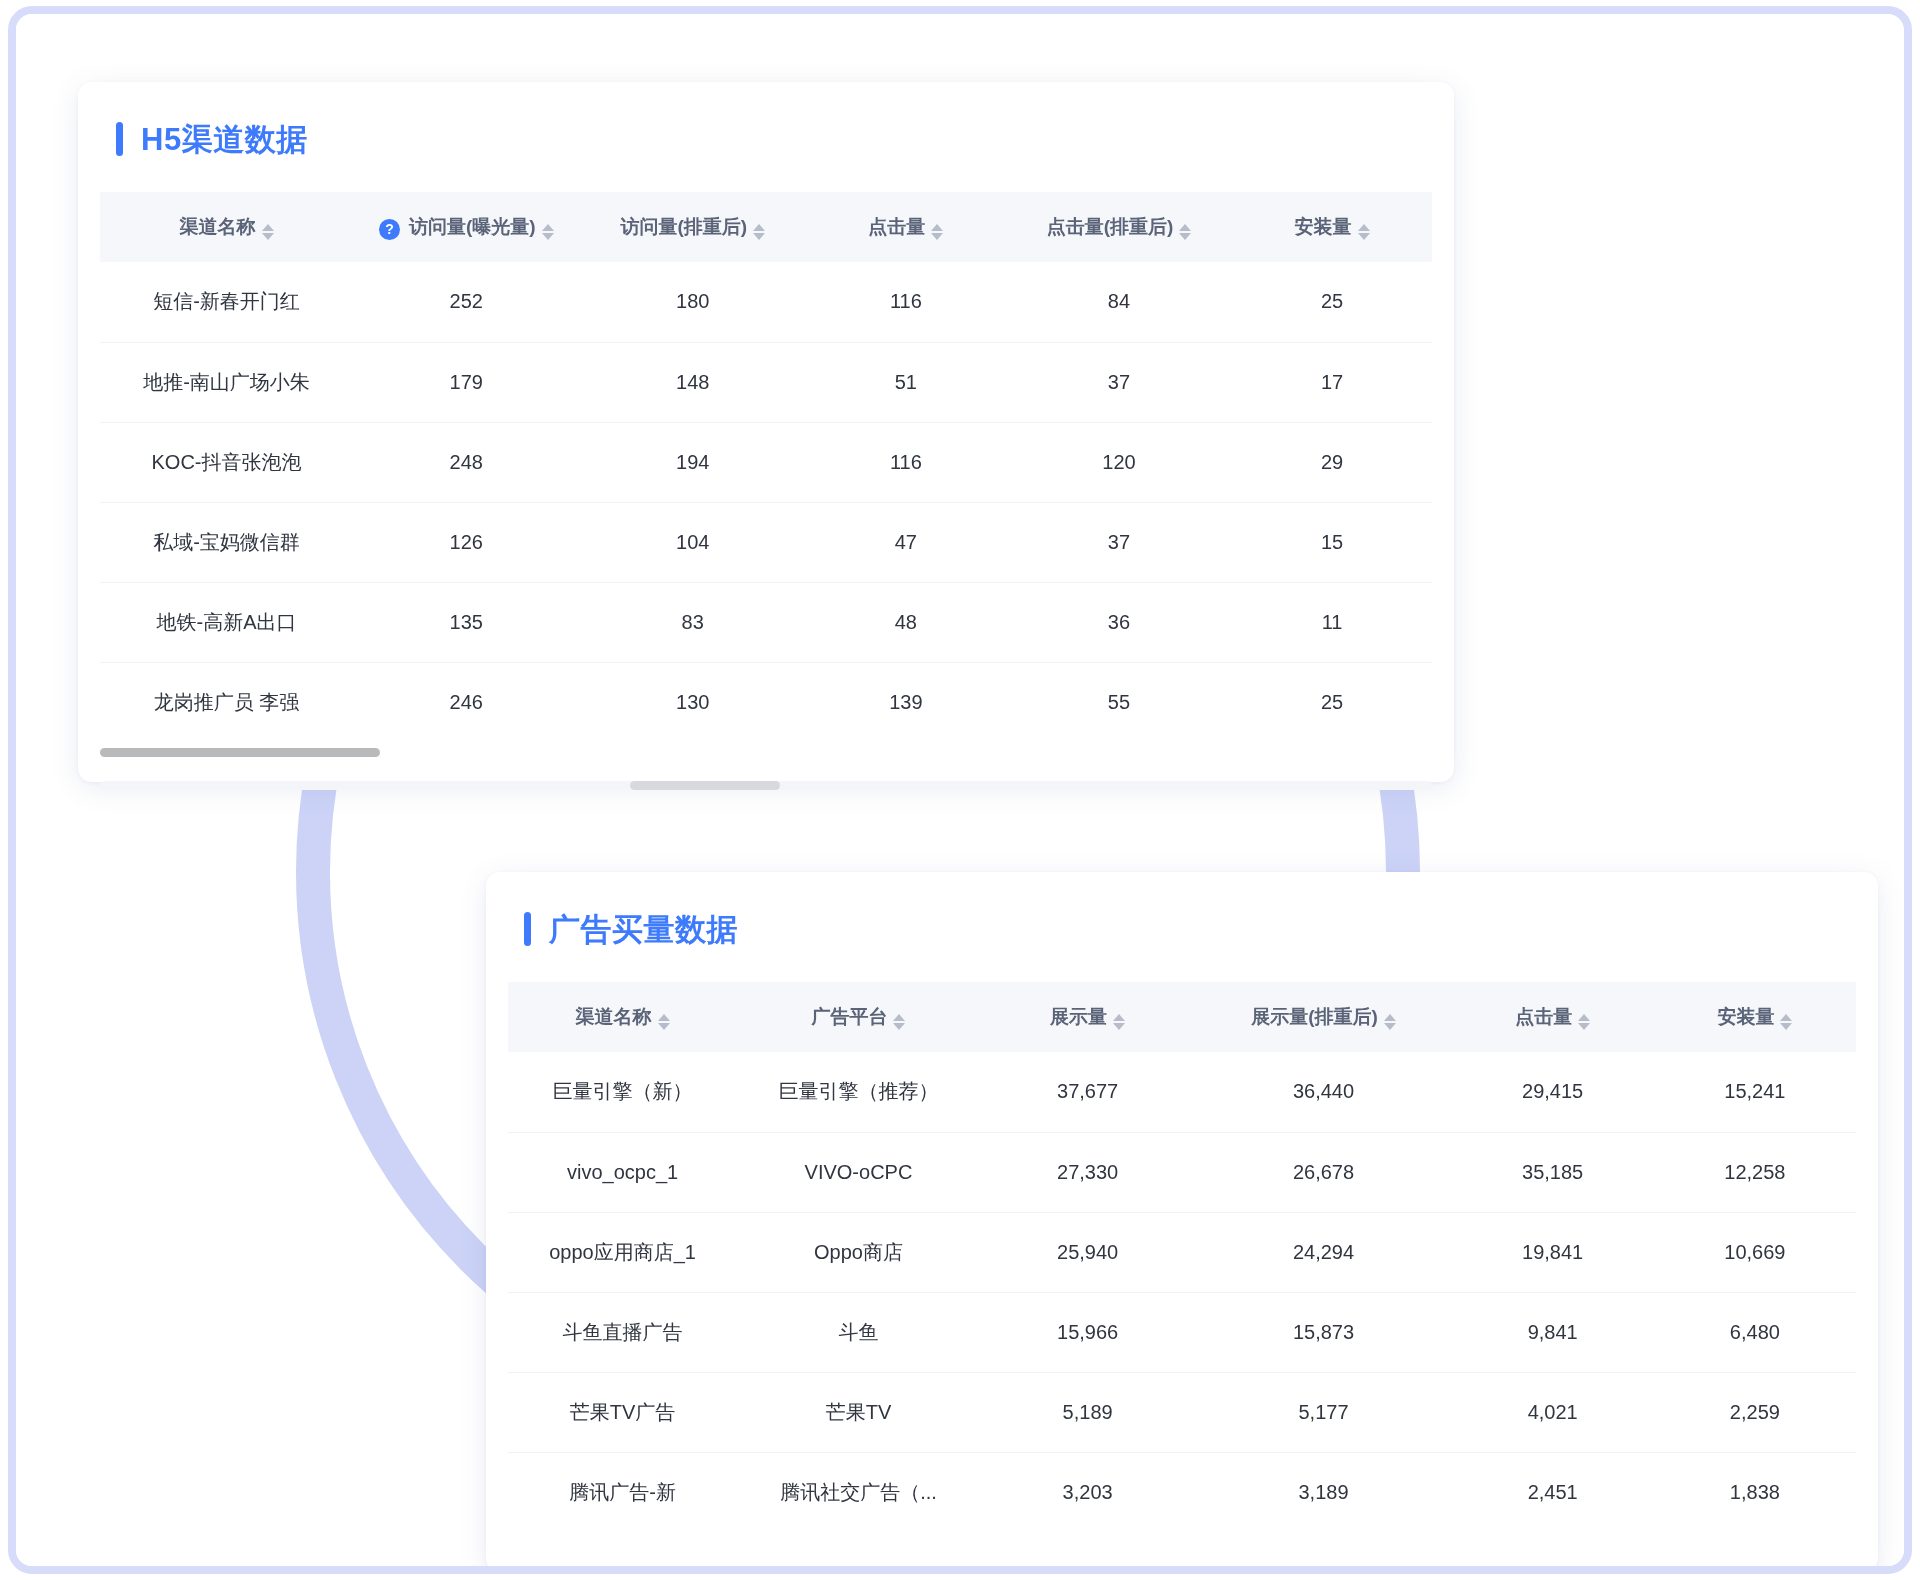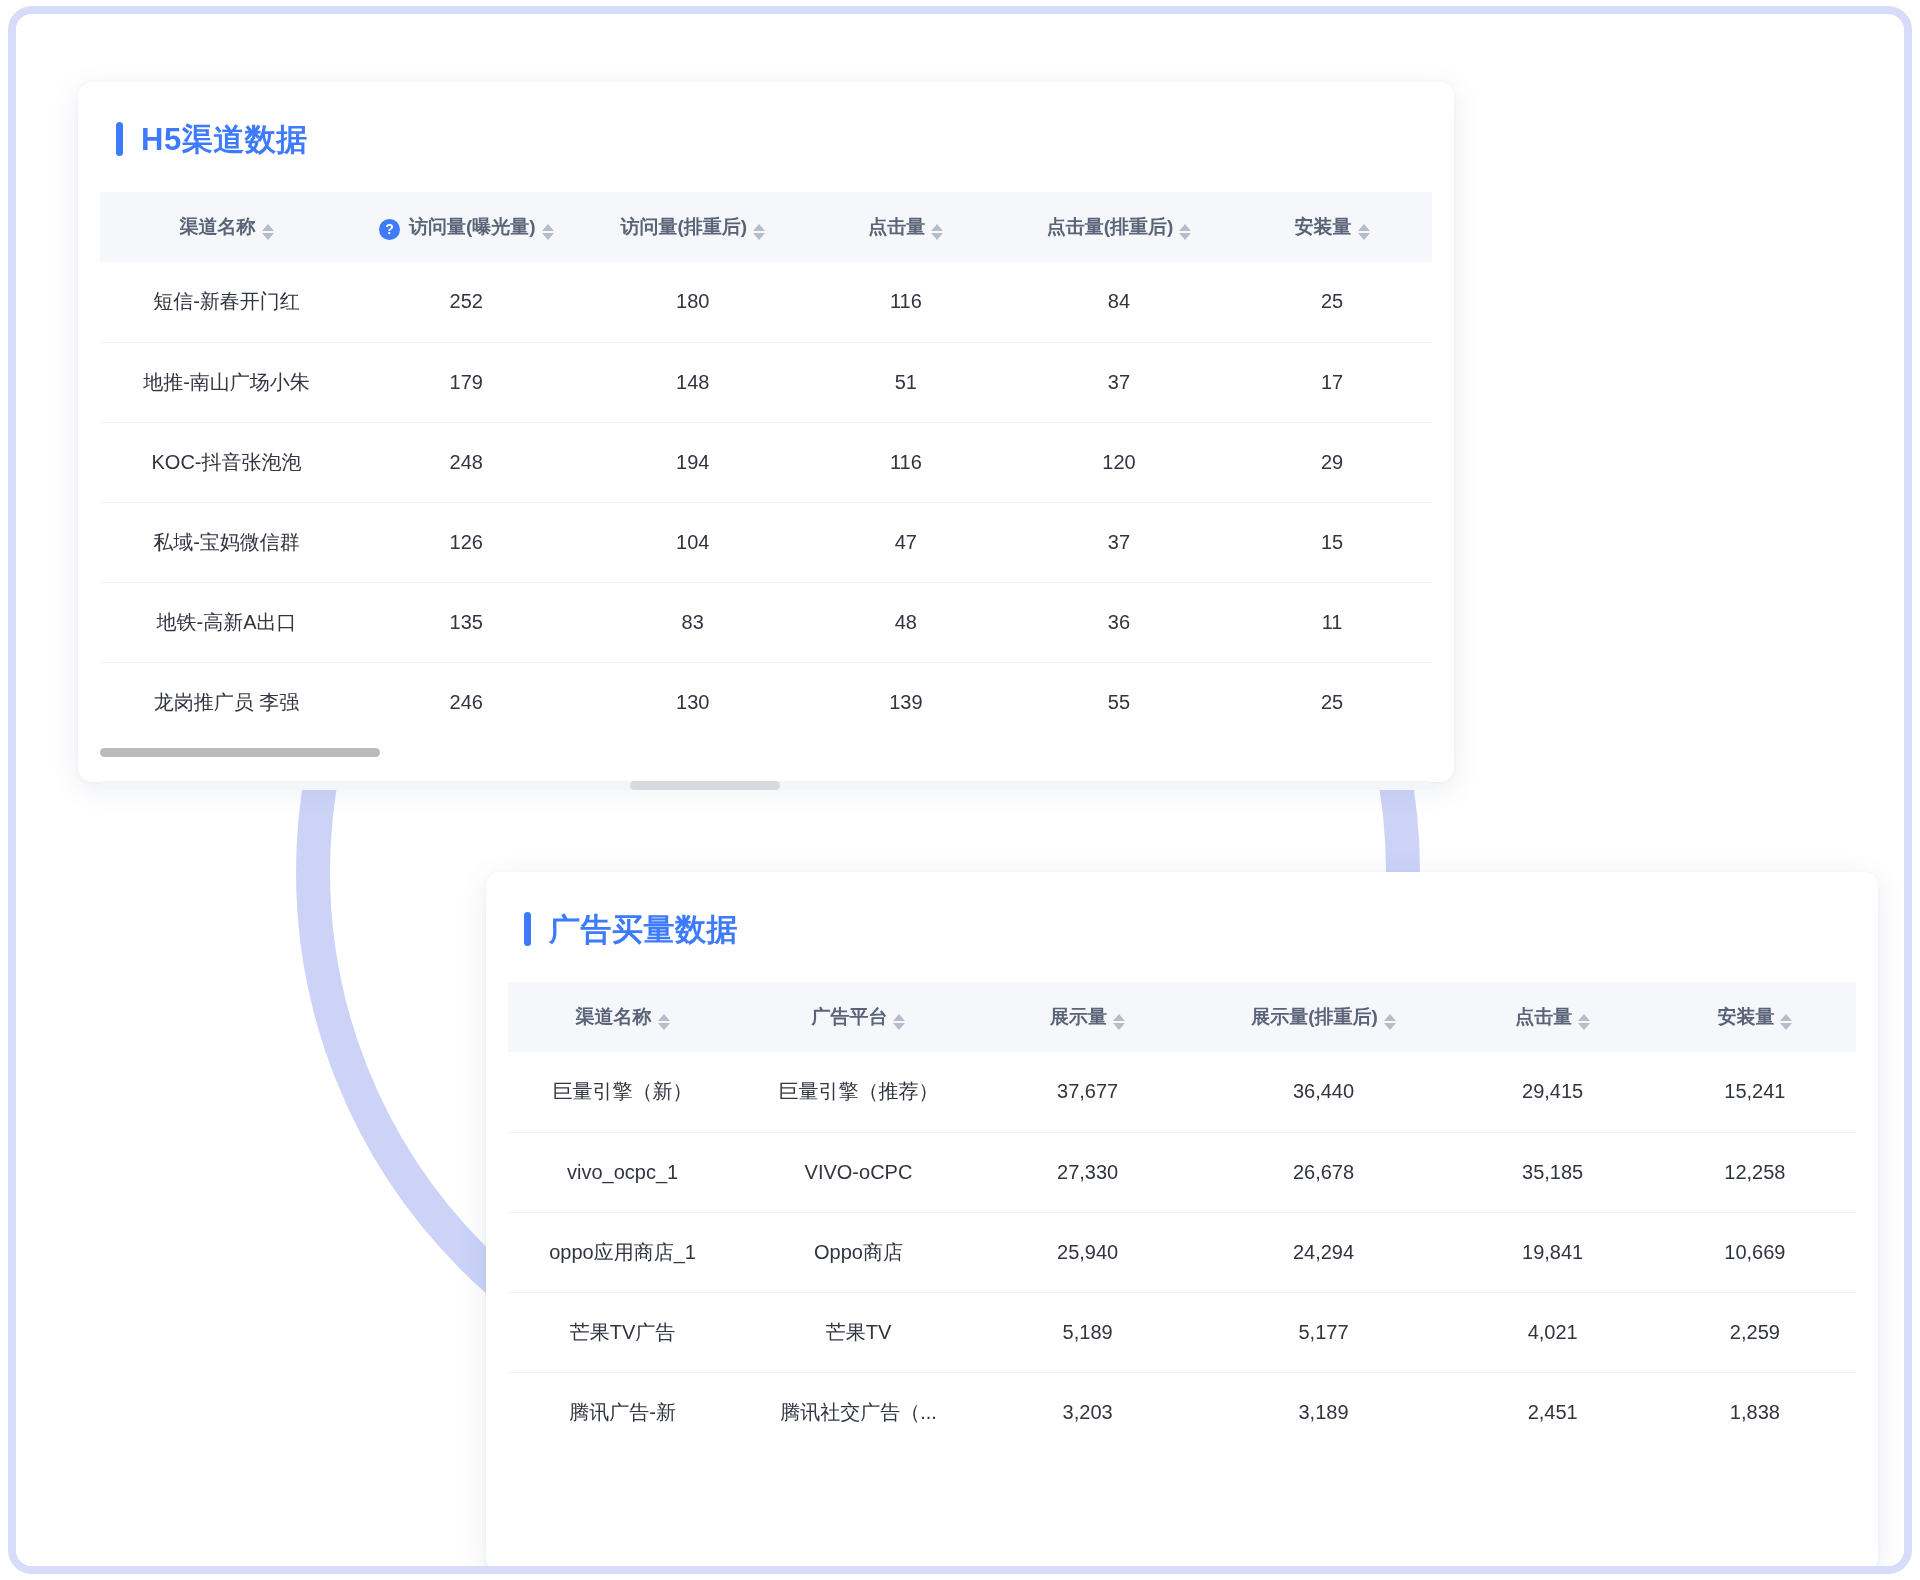--- a/index.html
+++ b/index.html
@@ -447,20 +447,28 @@
           </tr>
           <tr>
             <td>oppo应用商店_1</td>
             <td>Oppo商店</td>
             <td>25,940</td>
             <td>24,294</td>
             <td>19,841</td>
             <td>10,669</td>
           </tr>
           <tr>
+            <td>斗鱼直播广告</td>
+            <td>斗鱼</td>
+            <td>15,966</td>
+            <td>15,873</td>
+            <td>9,841</td>
+            <td>6,480</td>
+          </tr>
+          <tr>
             <td>芒果TV广告</td>
             <td>芒果TV</td>
             <td>5,189</td>
             <td>5,177</td>
             <td>4,021</td>
             <td>2,259</td>
           </tr>
           <tr>
             <td>腾讯广告-新</td>
             <td>腾讯社交广告（...</td>

